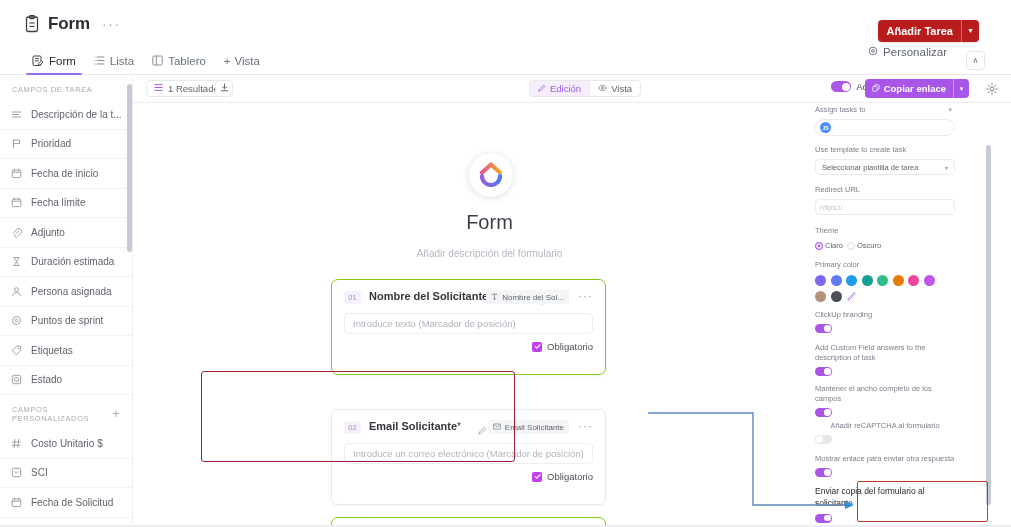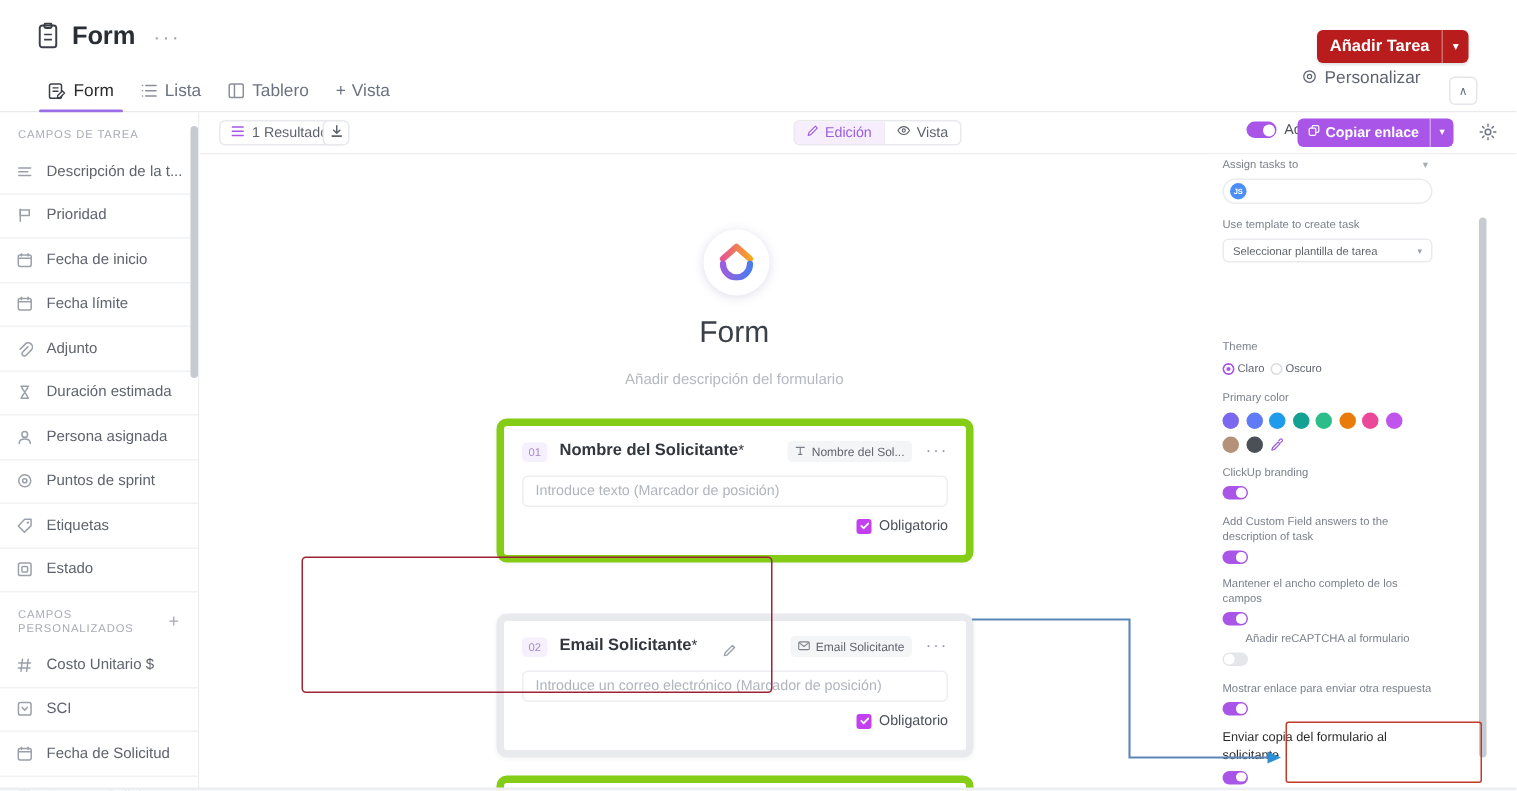--- a/index.html
+++ b/index.html
@@ -135,22 +135,22 @@
   .form-title {
     position:absolute; left:0; top:108px; width:713px; text-align:center;
     font-size:20px; font-weight:400; color:#3b3f47;
   }
   .form-desc {
     position:absolute; left:0; top:145px; width:713px; text-align:center;
     font-size:10px; color:#b4b8c0;
   }
 
   .qcard {
-    position:absolute; left:198px; width:318px; background:#fff;
-    border:5px solid #84cc16; border-radius:7px; box-shadow: 0 1px 3px rgba(30,30,60,.05);
+    position:absolute; left:198px; width:275px; background:#fff;
+    border:1px solid #84cc16; border-radius:7px; box-shadow: 0 1px 3px rgba(30,30,60,.05);
   }
   .qcard.q1 { top:176px; height:96px; }
   .qcard.q2 { top:306px; height:96px; border-color:#e9eaee; }
   .qcard.q3 { top:414px; height:96px; }
 
   .redbox {
     position:absolute; left:201px; top:371px; width:314px; height:91px;
     border:1px solid #9d2235; border-radius:3px; pointer-events:none;
   }
 
@@ -659,20 +659,26 @@
     </div>
 
     <div class="rp-sec" style="top:42px;">
       <div class="rp-label">Use template to create task</div>
       <div class="rp-select">
         <span>Seleccionar plantilla de tarea</span>
         <span style="font-size:6px;color:#9aa0a9;">▾</span>
       </div>
     </div>
 
+    <div class="rp-sec" style="top:82px;">
+      <div class="rp-label">Redirect URL</div>
+      <div class="rp-input">
+        <span>https://</span>
+      </div>
+    </div>
 
     <div class="rp-sec" style="top:123px;">
       <div class="rp-label">Theme</div>
       <div class="radio-row">
         <span class="grp">
           <span class="radio sel"></span>
           <span class="radio-lbl">Claro</span>
         </span>
         <span class="grp">
           <span class="radio"></span>

